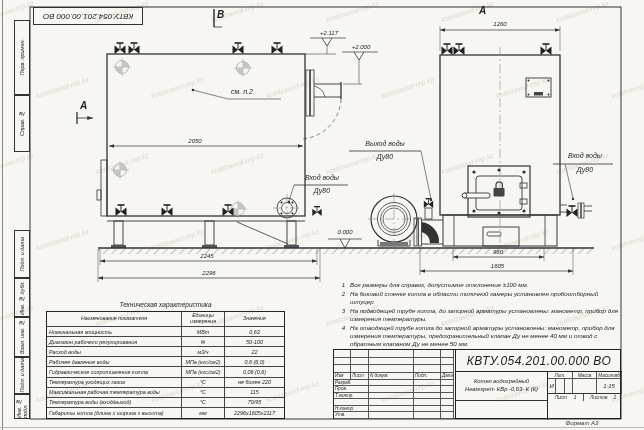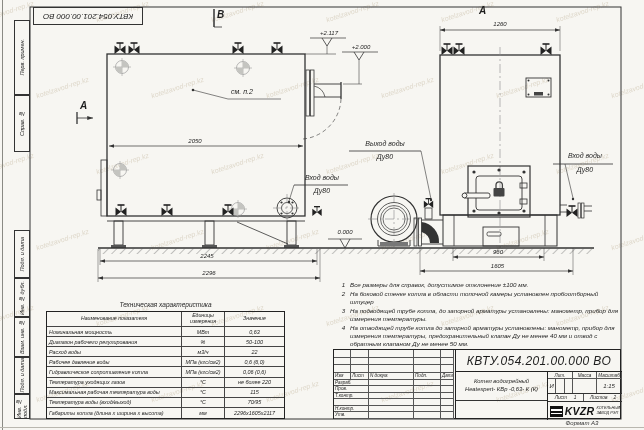--- a/index.html
+++ b/index.html
@@ -541,24 +541,16 @@
       <div style="width:36px;border-right:0.5px solid #555;">
         <span>Лист</span>
         <span>1</span>
       </div>
       <div style="width:38px;">
         <span>Листов</span>
         <span>2</span>
       </div>
     </div>
 
-    <div class="tb-logo">
-      <div class="logo-mark"></div>
-      <div class="logo-kvzr">KVZR</div>
-      <div class="logo-sub">
-        <div>КОТЕЛЬНЫЙ</div>
-        <div>ЗАВОД РЭП</div>
-      </div>
-    </div>
   </div>
 
   <div class="fmt">Формат А3</div>
 </div>
 
 </body></html>

